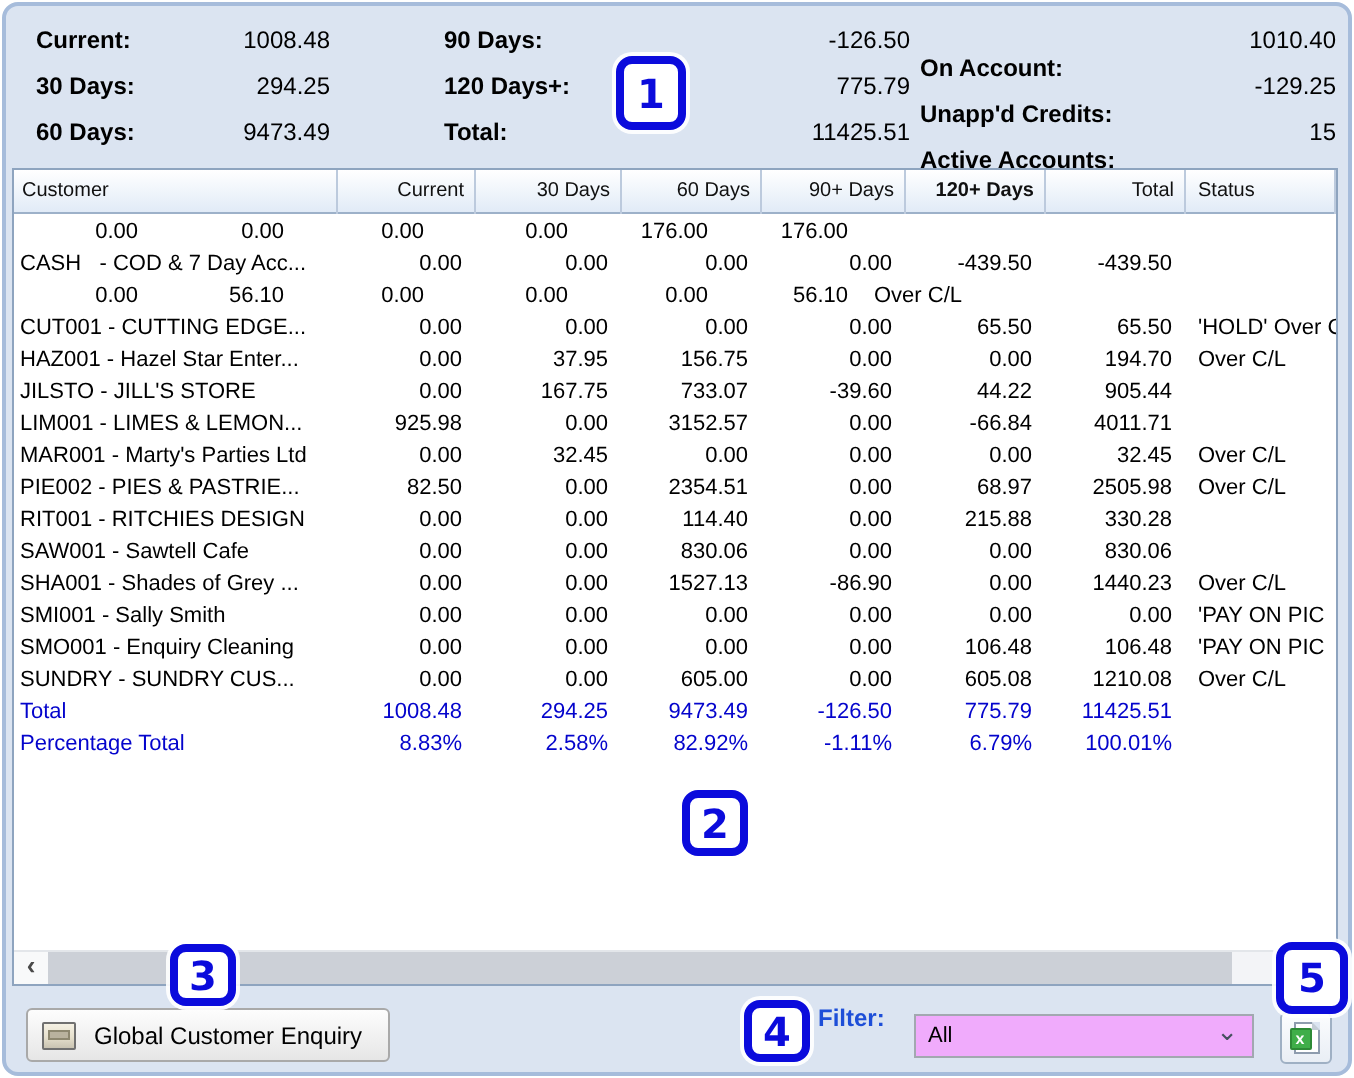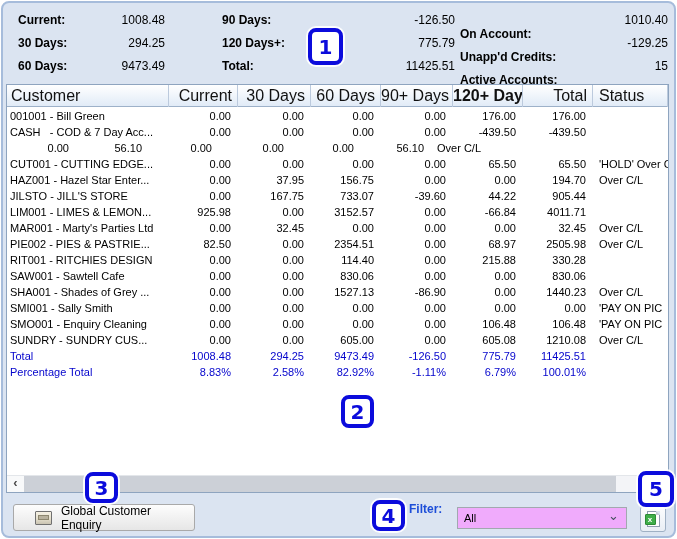--- a/index.html
+++ b/index.html
@@ -34,21 +34,21 @@
   .listview {
     position: absolute; left: 6px; top: 84px; width: 663px; height: 409px;
     background: #ffffff;
     border: 1px solid #8ea4bf;
     overflow: hidden;
   }
   .lv-header {
     display: flex; height: 22px;
     background: linear-gradient(#ffffff, #e1ebf7);
     border-bottom: 1px solid #9db1c9;
-    font-size: 16px; color: #111;
+    font-size: 10px; color: #111;
   }
   .hcell {
     height: 22px; line-height: 21px;
     border-right: 1px solid #bccadd;
     overflow: hidden; white-space: nowrap;
   }
   .lv-body { position: absolute; left: 0; top: 23px; right: 0; bottom: 17px; background: #fff; overflow: hidden; }
   .lv-row { display: flex; height: 16px; line-height: 16px; font-size: 11px; color: #000; white-space: nowrap; }
   .cell { height: 16px; overflow: hidden; white-space: pre; }
   .c-cust   { width: 162px; padding-left: 3px; }
@@ -84,21 +84,21 @@
     position: absolute; left: 17px; top: 0; height: 16px; width: 592px;
     background: #ccd0d7;
   }
 
   
   .btn-enquiry {
     position: absolute; left: 13px; top: 504px; width: 182px; height: 27px;
     border: 1px solid #a9a9a9; border-radius: 3px;
     background: linear-gradient(#fdfdfd, #e6e6e6);
     display: flex; align-items: center; gap: 9px;
-    padding-left: 21px; font-size: 12px; color: #000;
+    padding-left: 7px; font-size: 12px; color: #000;
     cursor: default;
   }
   .icon-cardfile {
     width: 17px; height: 14px;
     border: 1px solid #707070; border-radius: 1px;
     background: linear-gradient(#f5f1e4 0%, #e6e0cd 55%, #c9c3b2 100%);
     position: relative;
   }
   .icon-cardfile::before {
     content: ""; position: absolute; left: 2px; right: 2px; top: 3px; height: 3px;
@@ -197,21 +197,20 @@
       <div class="hcell hc-d60">60 Days</div>
       <div class="hcell hc-d90">90+ Days</div>
       <div class="hcell hc-d120">120+ Days</div>
       <div class="hcell hc-tot">Total</div>
       <div class="hcell hc-status">Status</div>
     </div>
 
     <div class="lv-body">
 
       <div class="lv-row">
-    <div class="cell c-cust">001001 - Bill Green</div>
     <div class="cell c-cur">0.00</div>
     <div class="cell c-d30">0.00</div>
     <div class="cell c-d60">0.00</div>
     <div class="cell c-d90">0.00</div>
     <div class="cell c-d120">176.00</div>
     <div class="cell c-tot">176.00</div>
     <div class="cell c-status"></div>
   </div>
         <div class="lv-row">
     <div class="cell c-cust">CASH   - COD &amp; 7 Day Acc...</div>

